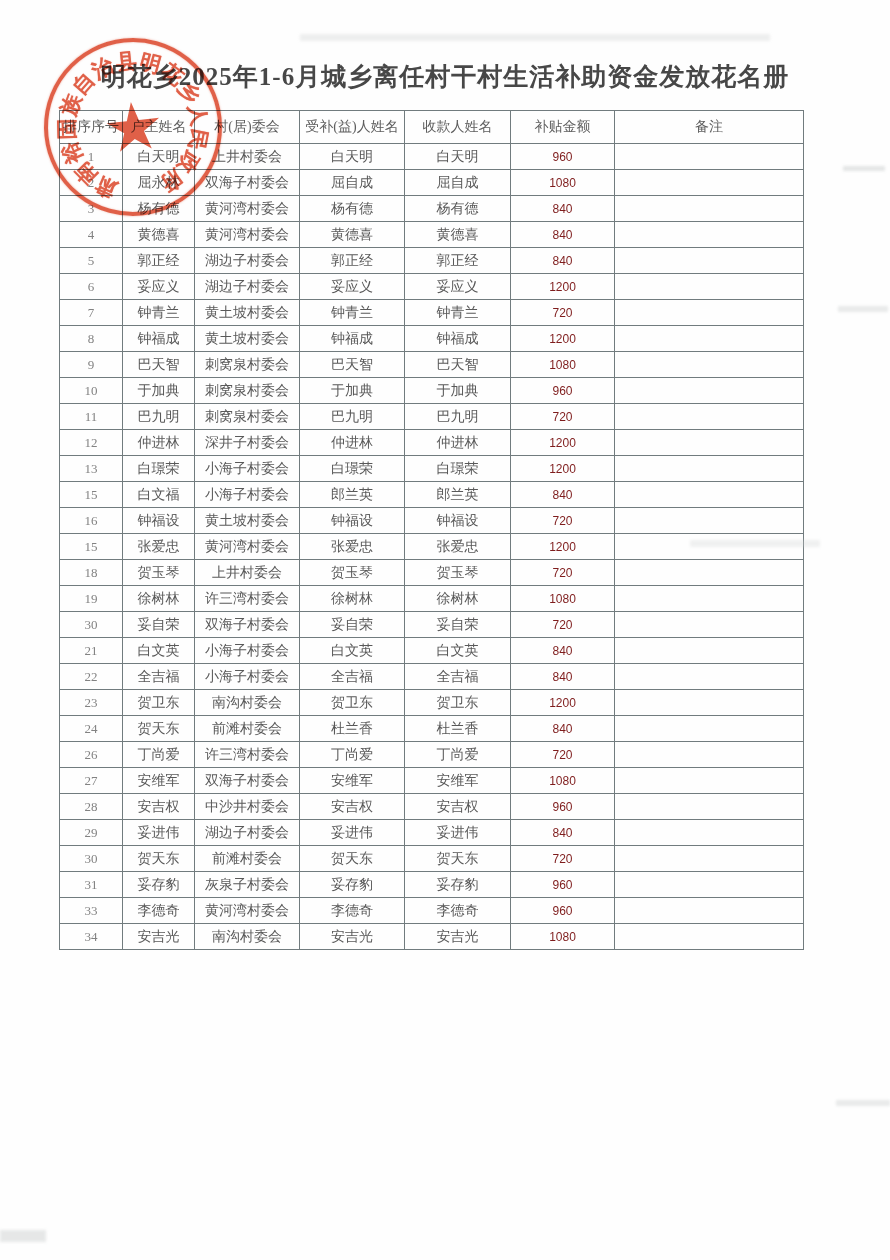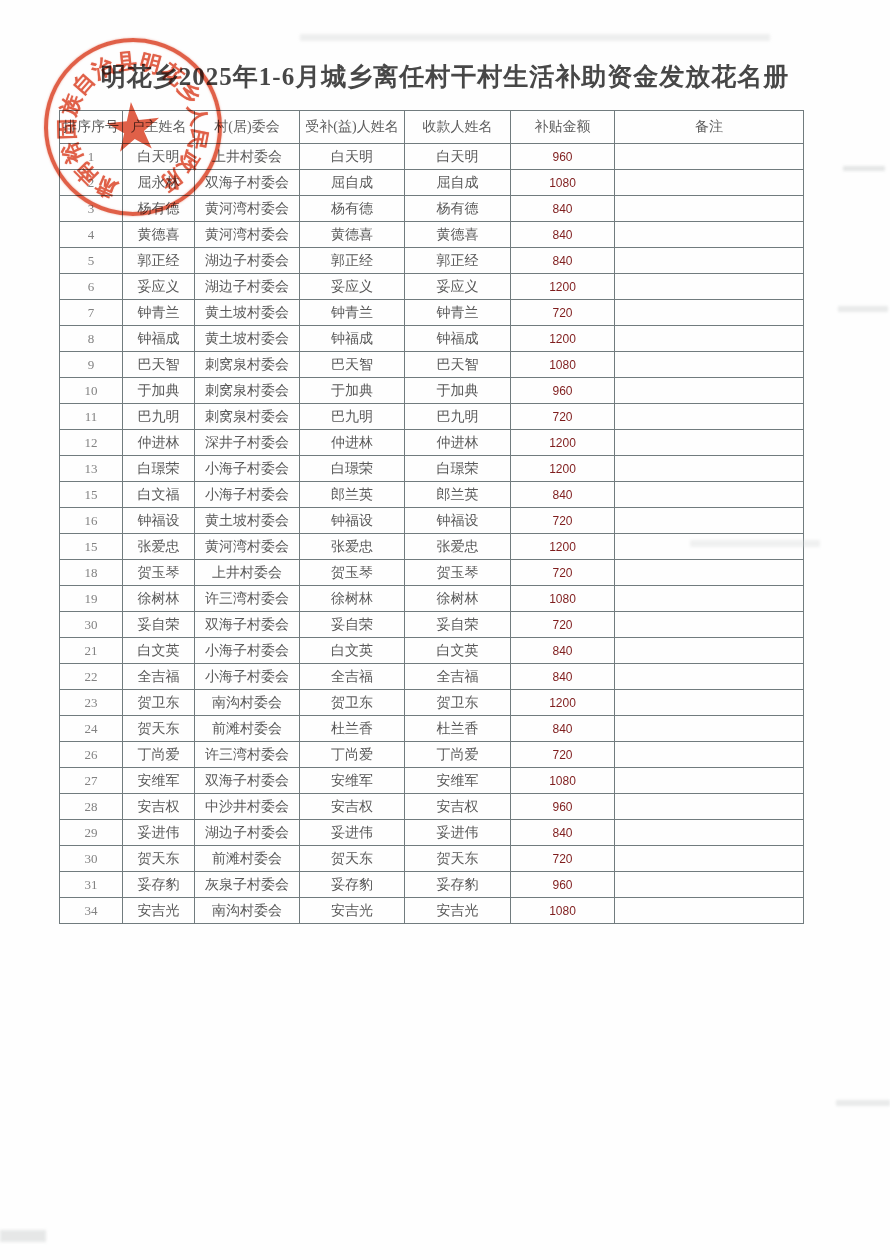--- a/index.html
+++ b/index.html
@@ -387,20 +387,29 @@
           <td class="">贺天东</td>
           <td class="amount">720</td>
           <td class=""></td>
         </tr>
         <tr>
           <td class="idx">31</td>
           <td class="">妥存豹</td>
           <td class="">灰泉子村委会</td>
           <td class="">妥存豹</td>
           <td class="">妥存豹</td>
+          <td class="amount">960</td>
+          <td class=""></td>
+        </tr>
+        <tr>
+          <td class="idx">33</td>
+          <td class="">李德奇</td>
+          <td class="">黄河湾村委会</td>
+          <td class="">李德奇</td>
+          <td class="">李德奇</td>
           <td class="amount">960</td>
           <td class=""></td>
         </tr>
         <tr>
           <td class="idx">34</td>
           <td class="">安吉光</td>
           <td class="">南沟村委会</td>
           <td class="">安吉光</td>
           <td class="">安吉光</td>
           <td class="amount">1080</td>

